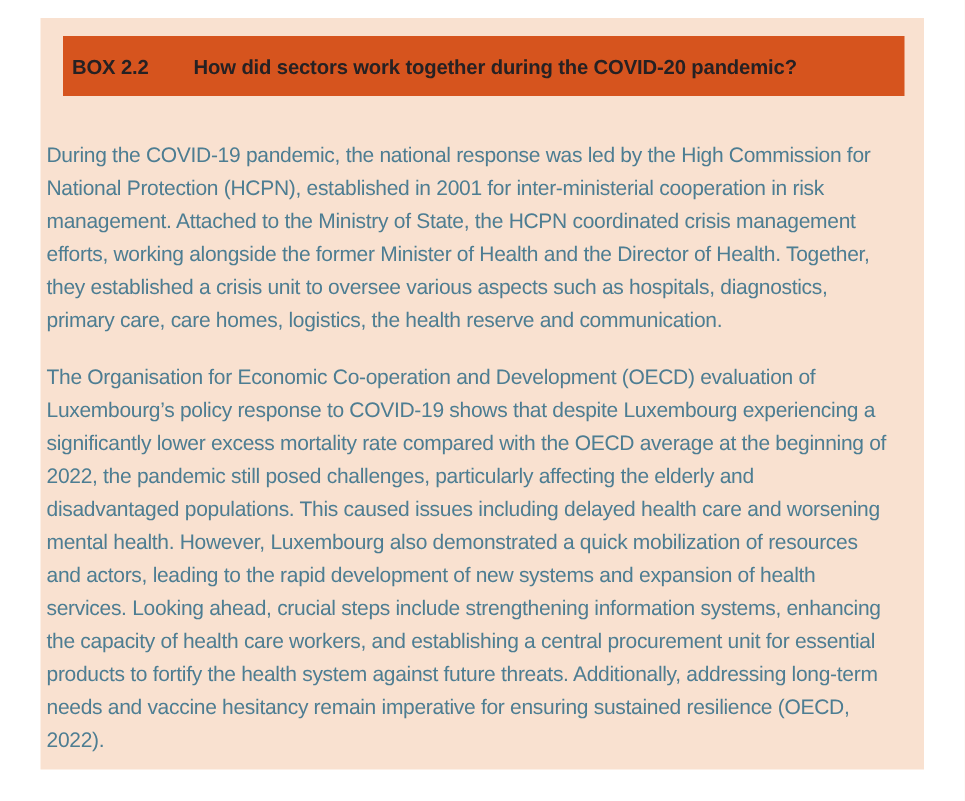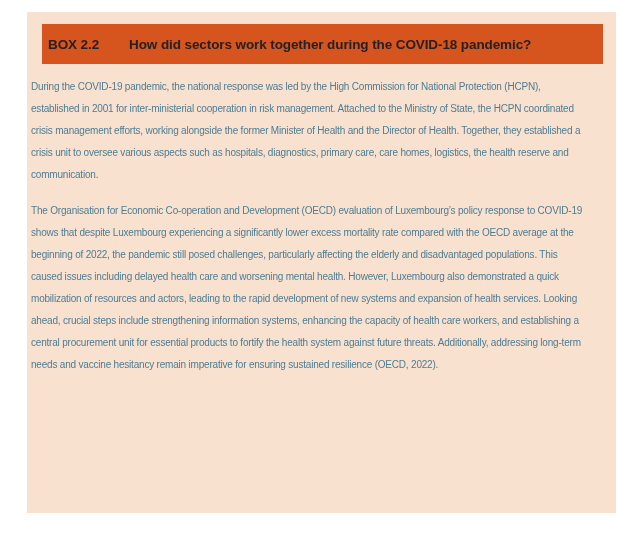--- a/index.html
+++ b/index.html
@@ -46,34 +46,34 @@
   .box-header .label {
     margin-right: 30px;
   }
   .box-body {
     position: absolute;
     left: 4px;
     top: 64px;
     width: 560px;
   }
   .box-body p {
-    margin: 0 0 14px 0;
-    font-size: 10px;
+    margin: 16px 0 14px 0;
+    font-size: 14px;
     line-height: 22px;
     letter-spacing: -0.2px;
     color: var(--body-text, #4d7d92);
   }
 </style>
 </head>
 <body>
 
 <div class="page">
   <div class="box">
     <div class="box-header">
       <span class="label">BOX 2.2</span>
-      <span class="title">How did sectors work together during the COVID-18 pandemic?</span>
+      <span class="title">How did sectors work together during the COVID-20 pandemic?</span>
     </div>
     <div class="box-body">
       <p>During the COVID-19 pandemic, the national response was led by the High Commission for National Protection (HCPN), established in 2001 for inter-ministerial cooperation in risk management. Attached to the Ministry of State, the HCPN coordinated crisis management efforts, working alongside the former Minister of Health and the Director of Health. Together, they established a crisis unit to oversee various aspects such as hospitals, diagnostics, primary care, care homes, logistics, the health reserve and communication.</p>
       <p>The Organisation for Economic Co-operation and Development (OECD) evaluation of Luxembourg’s policy response to COVID-19 shows that despite Luxembourg experiencing a significantly lower excess mortality rate compared with the OECD average at the beginning of 2022, the pandemic still posed challenges, particularly affecting the elderly and disadvantaged populations. This caused issues including delayed health care and worsening mental health. However, Luxembourg also demonstrated a quick mobilization of resources and actors, leading to the rapid development of new systems and expansion of health services. Looking ahead, crucial steps include strengthening information systems, enhancing the capacity of health care workers, and establishing a central procurement unit for essential products to fortify the health system against future threats. Additionally, addressing long-term needs and vaccine hesitancy remain imperative for ensuring sustained resilience (OECD, 2022).</p>
     </div>
   </div>
 </div>
 
 </body></html>

